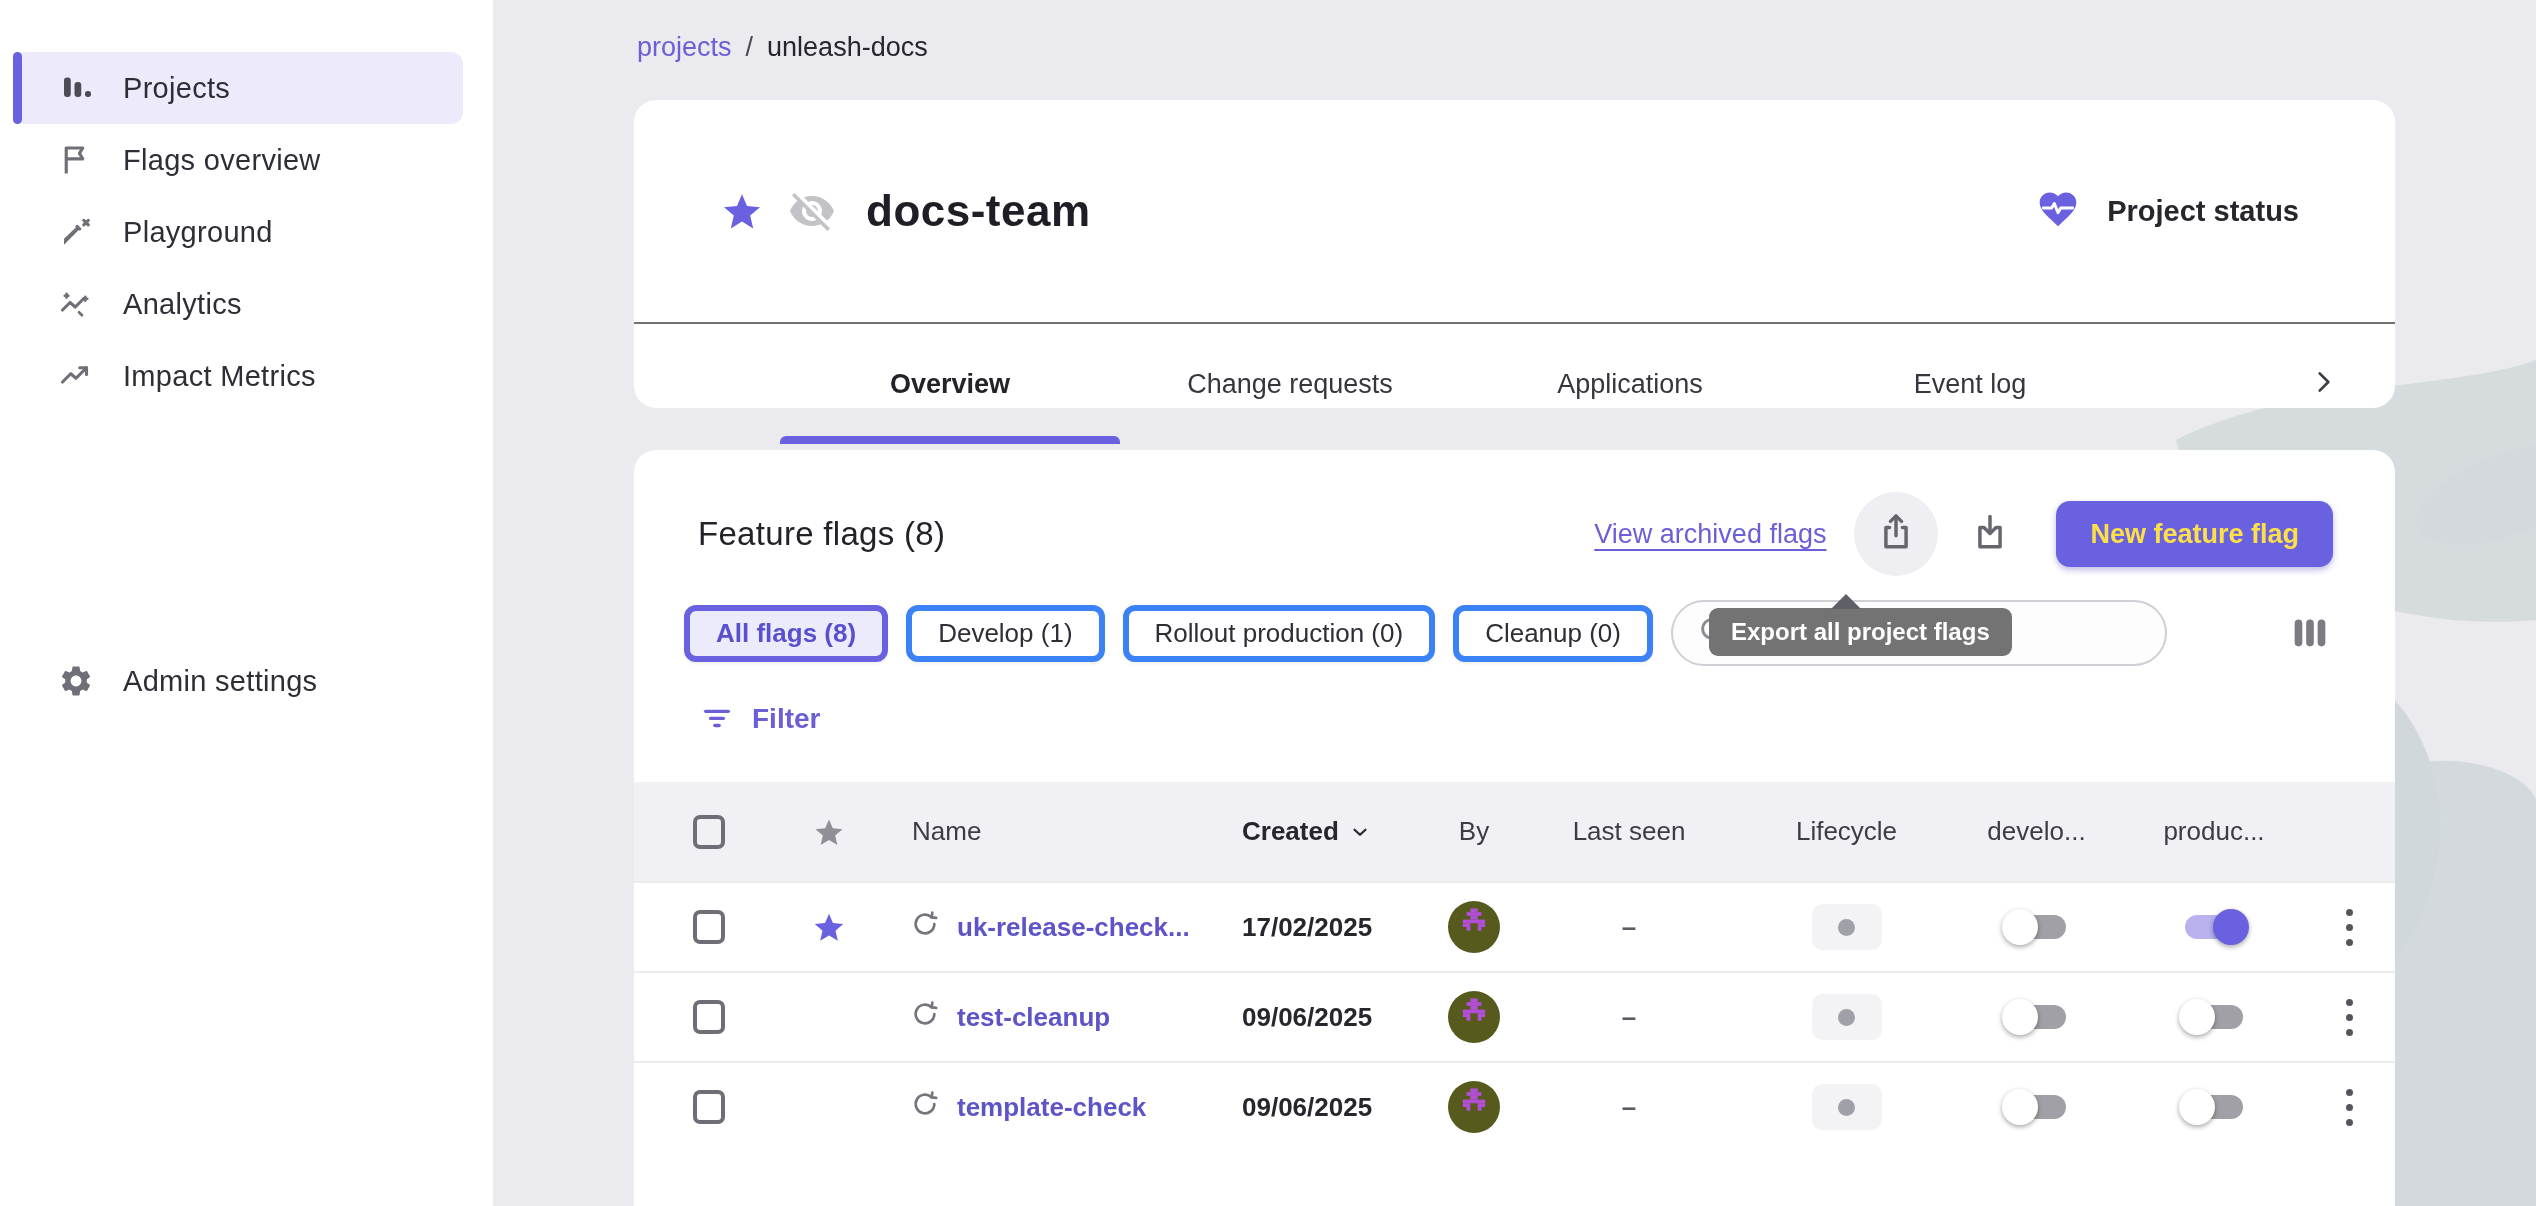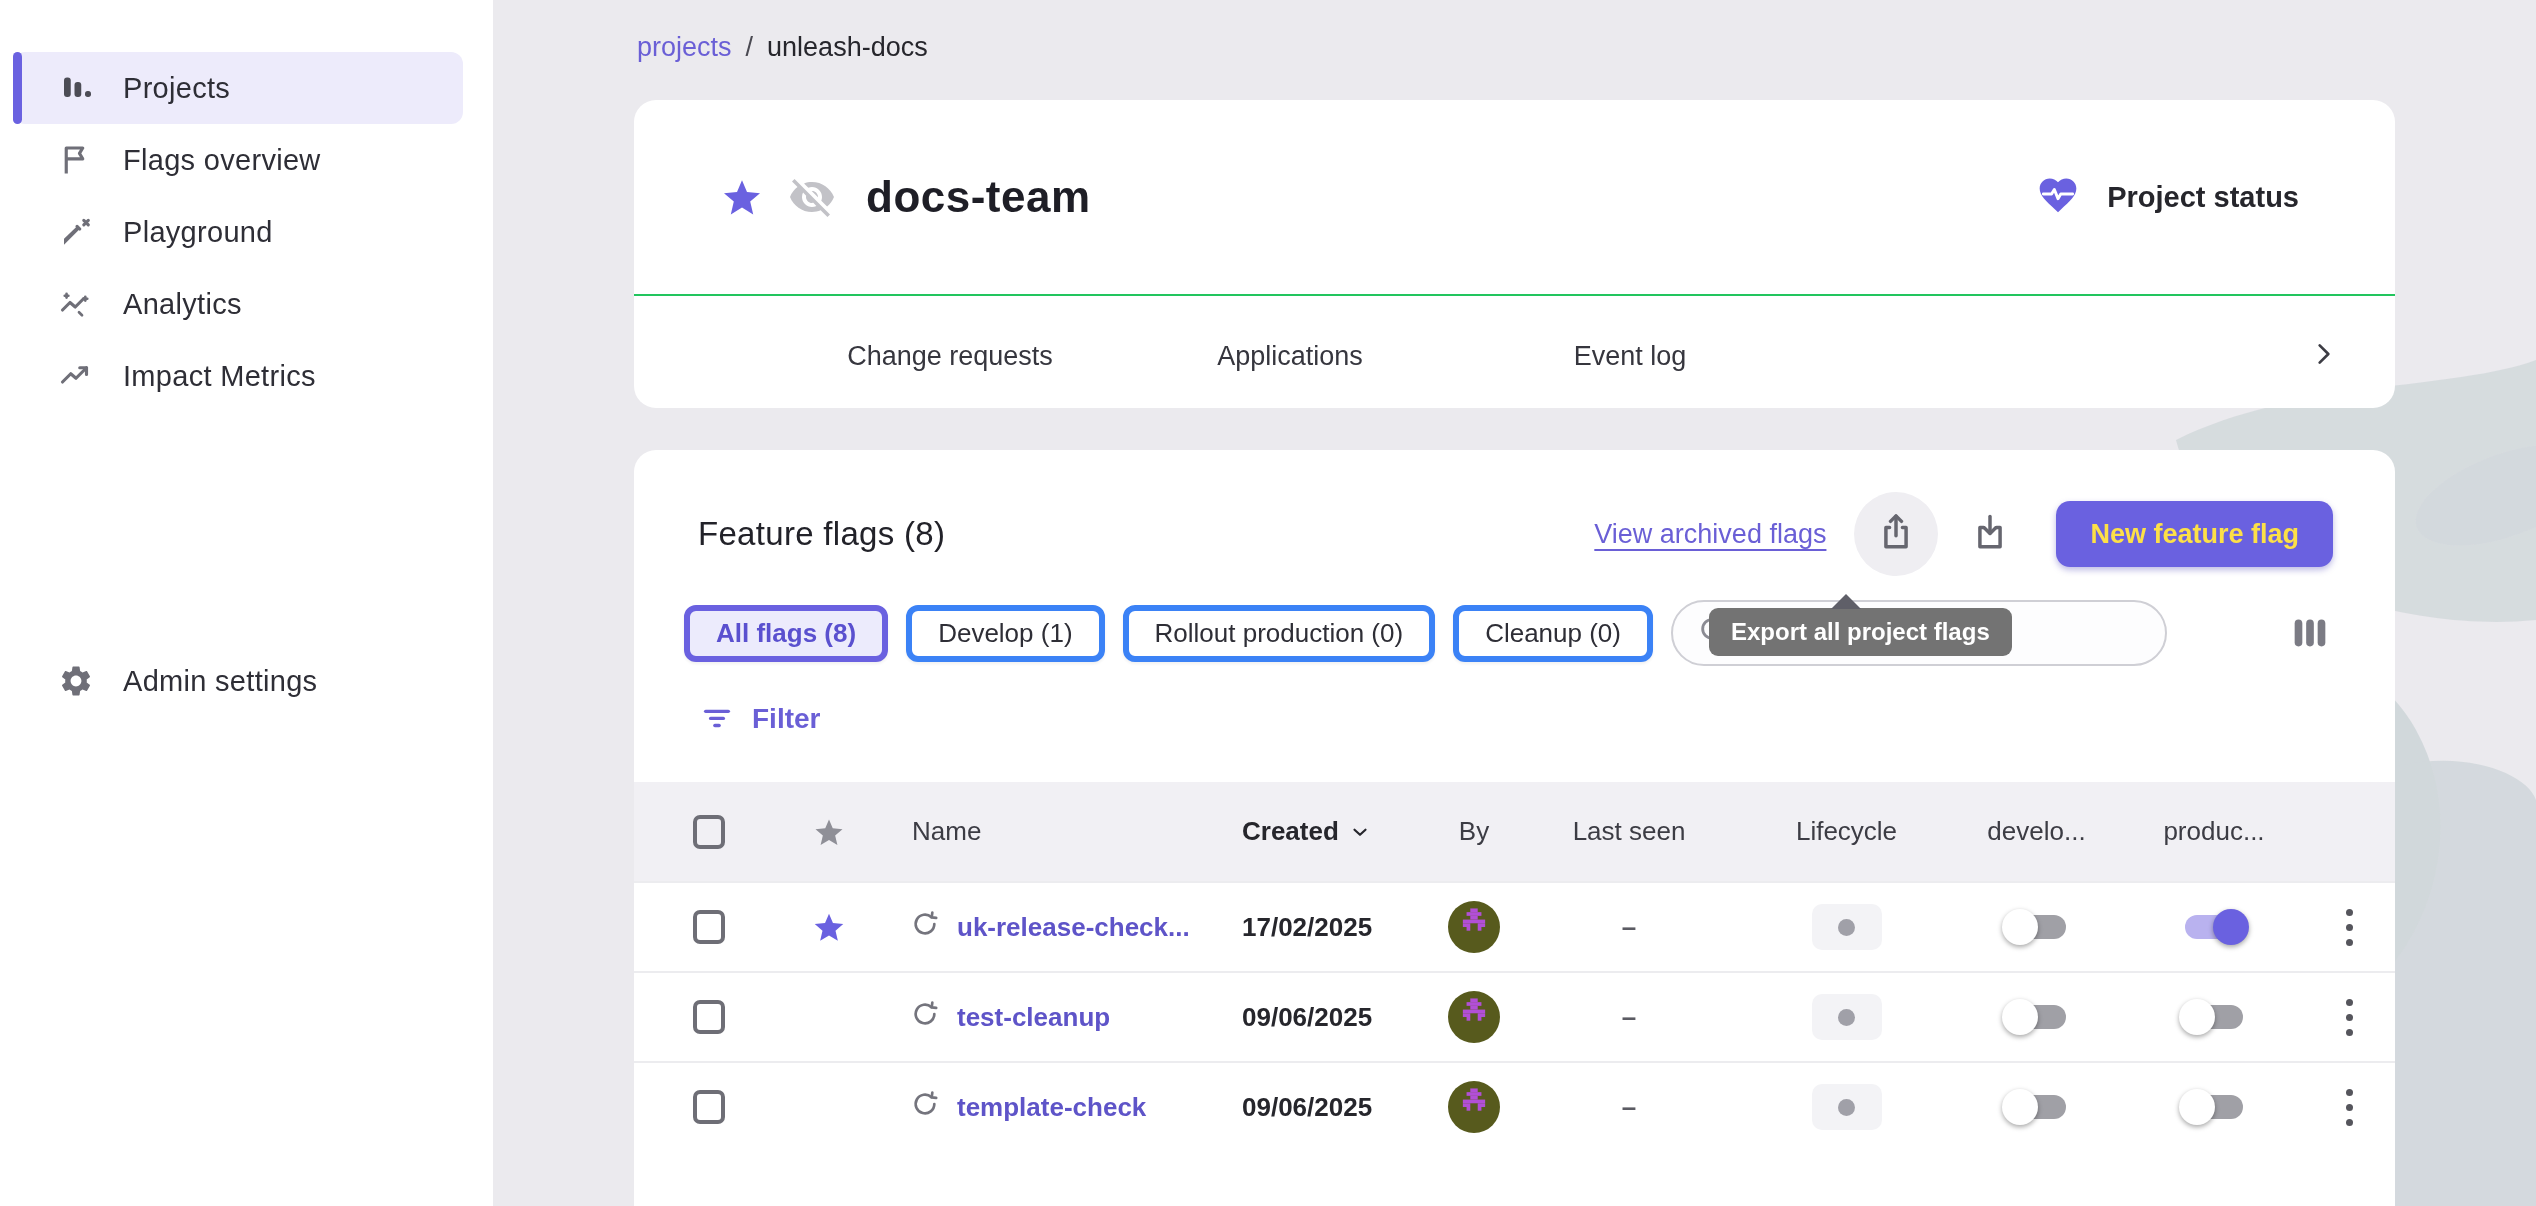--- a/index.html
+++ b/index.html
@@ -40,21 +40,21 @@
 
   .breadcrumb { position:absolute; left:144px; top:32px; font-size:27px; display:flex; gap:14px; align-items:center; }
   .breadcrumb .crumb-link { color:#6a5fd6; cursor:pointer; }
   .breadcrumb .crumb-sep { color:#4a4a52; }
   .breadcrumb .crumb-current { color:#26262c; }
 
   .card { position:absolute; left:141px; width:1761px; background:#fff; border-radius:22px; }
 
   
   .card-project { top:100px; height:308px; }
-  .project-title-row { height:196px; display:flex; align-items:center; padding:0 96px 0 84px; border-bottom:2px solid #22c55e; }
+  .project-title-row { height:224px; display:flex; align-items:center; padding:0 96px 0 84px; border-bottom:2px solid #737373; }
   .fav-star { width:48px; height:48px; cursor:pointer; }
   .eye-off { width:48px; height:48px; margin-left:22px; }
   .project-name { font-size:44px; font-weight:700; color:#1e1e26; margin-left:30px; letter-spacing:.5px; }
   .project-status-btn { margin-left:auto; display:flex; align-items:center; gap:27px; cursor:pointer; }
   .project-status-btn .label { font-size:29px; font-weight:700; color:#26262c; }
 
   .tabs-row { position:relative; height:120px; display:flex; align-items:center; padding-left:146px; }
   .tab { position:relative; width:340px; height:100%; display:flex; align-items:center; justify-content:center;
          font-size:27px; color:#36363e; cursor:pointer; }
   .tab.active { font-weight:700; color:#222229; }
@@ -242,20 +242,23 @@
             <svg width="44" height="44" viewBox="0 0 24 24">
               <path fill="#6a61e0" d="M12 21.35l-1.45-1.32C5.4 15.36 2 12.28 2 8.5 2 5.42 4.42 3 7.5 3c1.74 0 3.41.81 4.5 2.09C13.09 3.81 14.76 3 16.5 3 19.58 3 22 5.42 22 8.5c0 3.78-3.4 6.86-8.55 11.54L12 21.35z"></path>
               <path fill="none" stroke="#fff" stroke-width="1.6" stroke-linejoin="round" stroke-linecap="round" d="M4 11.5 h4.5 l1.5-2.5 2 5 1.5-2.5 H20"></path>
             </svg>
           </span>
           <span class="label">Project status</span>
         </div>
       </div>
 
       <div class="tabs-row">
+        <div class="tab active">
+          <span>Overview</span>
+        </div>
         <div class="tab">
           <span>Change requests</span>
         </div>
         <div class="tab">
           <span>Applications</span>
         </div>
         <div class="tab">
           <span>Event log</span>
         </div>
         <span class="tabs-chevron">

